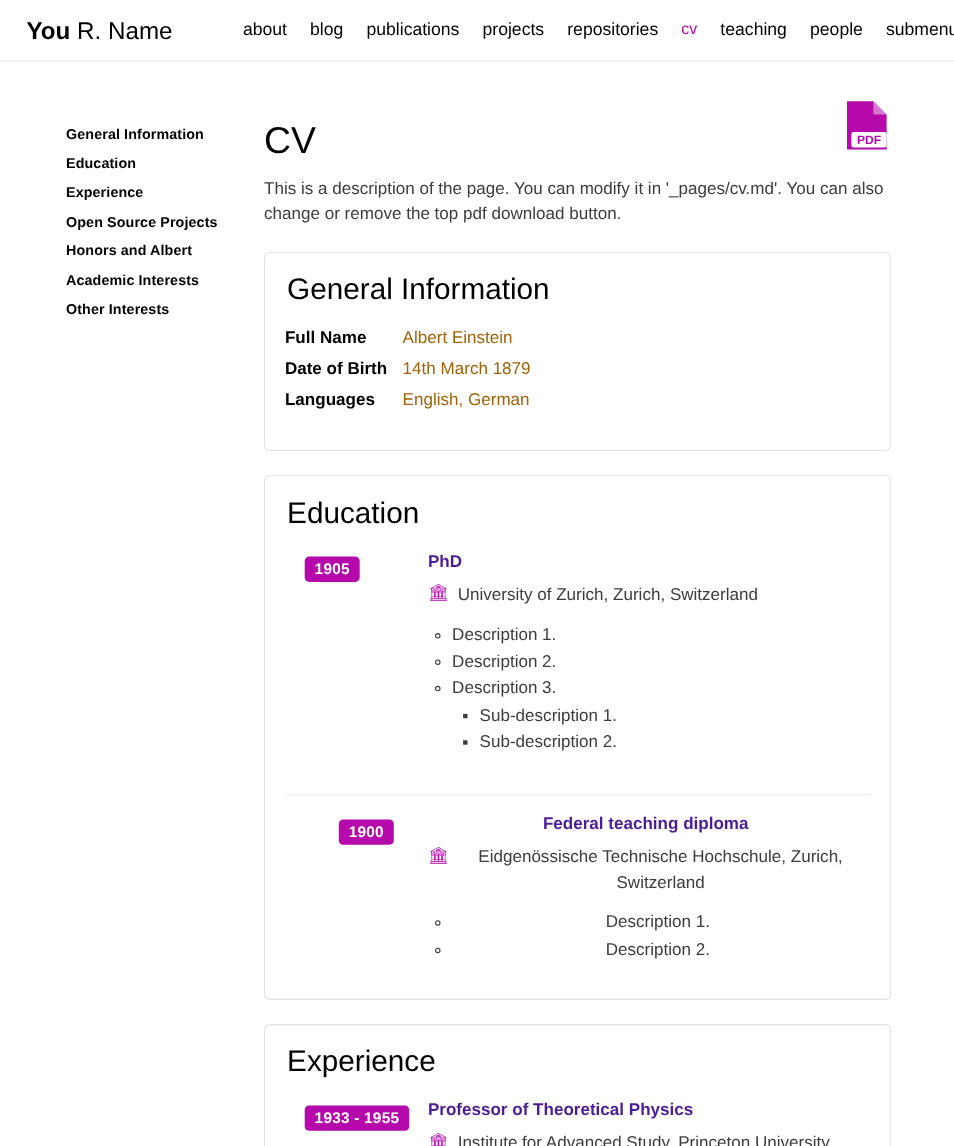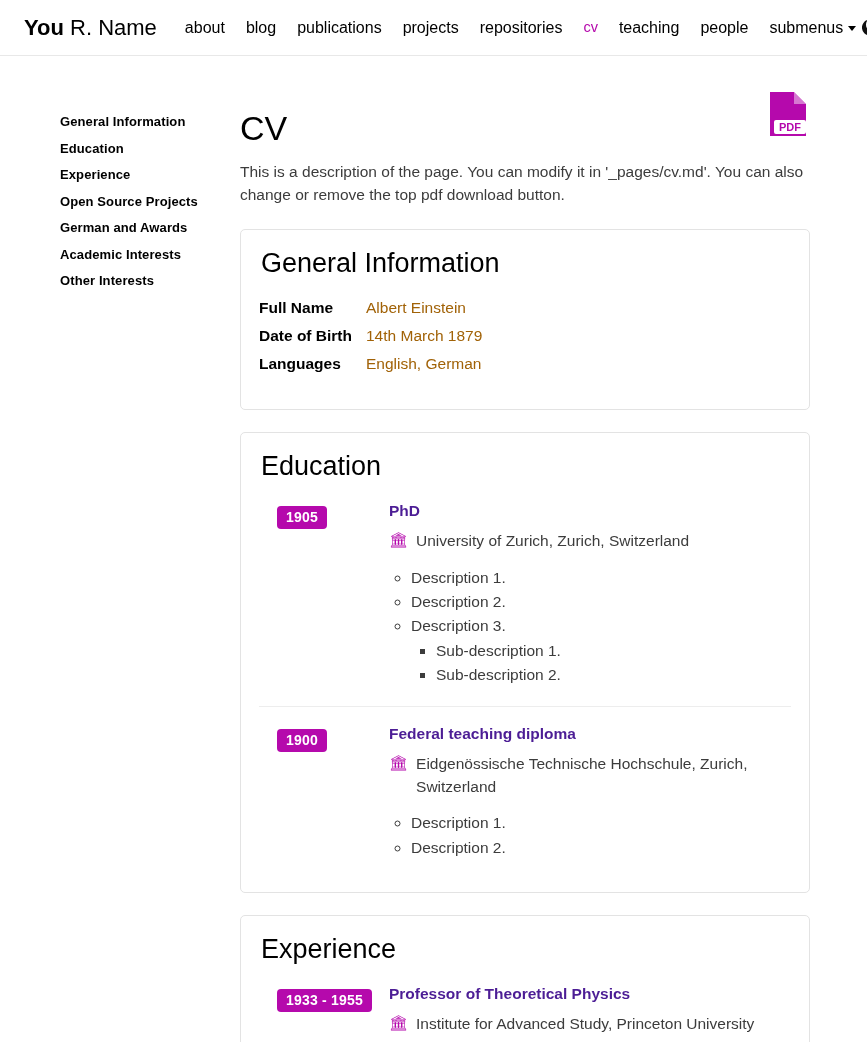--- a/index.html
+++ b/index.html
@@ -13,20 +13,21 @@
   body { overflow-x: hidden; }
 
   
   .navbar {
     height: 56px;
     display: flex;
     align-items: center;
     padding: 0 24px;
     border-bottom: 1px solid #e8e8e8;
     background: #ffffff;
+    gap: 36px;
   }
   .brand {
     font-size: 22px;
     margin-right: 28px;
     white-space: nowrap;
     text-decoration: none;
     color: #000;
   }
   .brand .brand-strong { font-weight: bold; }
   .brand .brand-rest { font-weight: normal; }
@@ -137,21 +138,22 @@
   .kv td.v { color: #a16207; }
 
   
   .entry {
     display: flex;
     padding: 0 0 6px 0;
   }
   .entry + .entry {
     border-top: 1px solid #ededed;
     padding-top: 18px;
-    margin-top: 12px;
+    margin-top: 28px;
+    text-align: center;
   }
   .entry-date-col {
     flex: 0 0 130px;
     padding-left: 18px;
     padding-top: 4px;
   }
   .badge {
     display: inline-block;
     background: #b509ac;
     color: #ffffff;
@@ -219,21 +221,21 @@
   </button>
 </div>
 
 <div class="page">
 
   <aside class="sidebar">
     <a class="toc-item" href="#">General Information</a>
     <a class="toc-item" href="#">Education</a>
     <a class="toc-item" href="#">Experience</a>
     <a class="toc-item" href="#">Open Source Projects</a>
-    <a class="toc-item" href="#">German and Awards</a>
+    <a class="toc-item" href="#">Honors and Albert</a>
     <a class="toc-item" href="#">Academic Interests</a>
     <a class="toc-item" href="#">Other Interests</a>
   </aside>
 
   <main class="content">
 
     <div class="page-head">
       <h1 class="page-title">CV</h1>
       <button class="pdf-btn">
         <svg width="44" height="48" viewBox="0 0 44 48">

